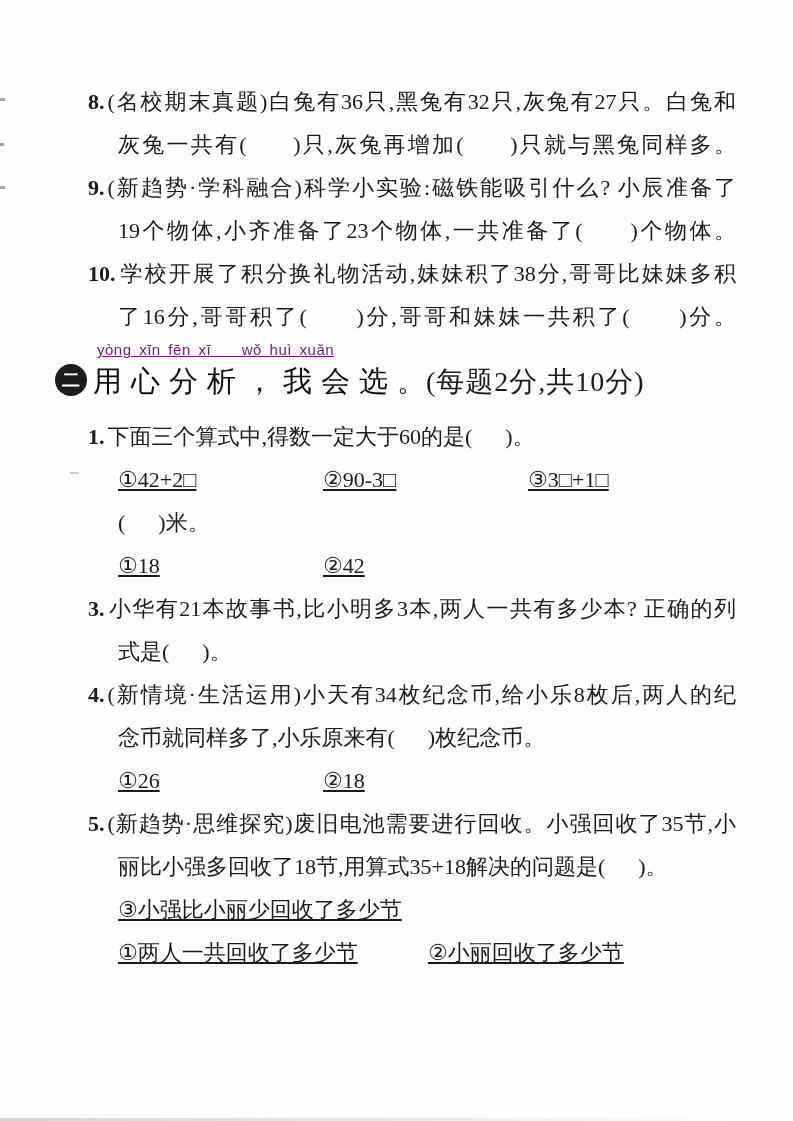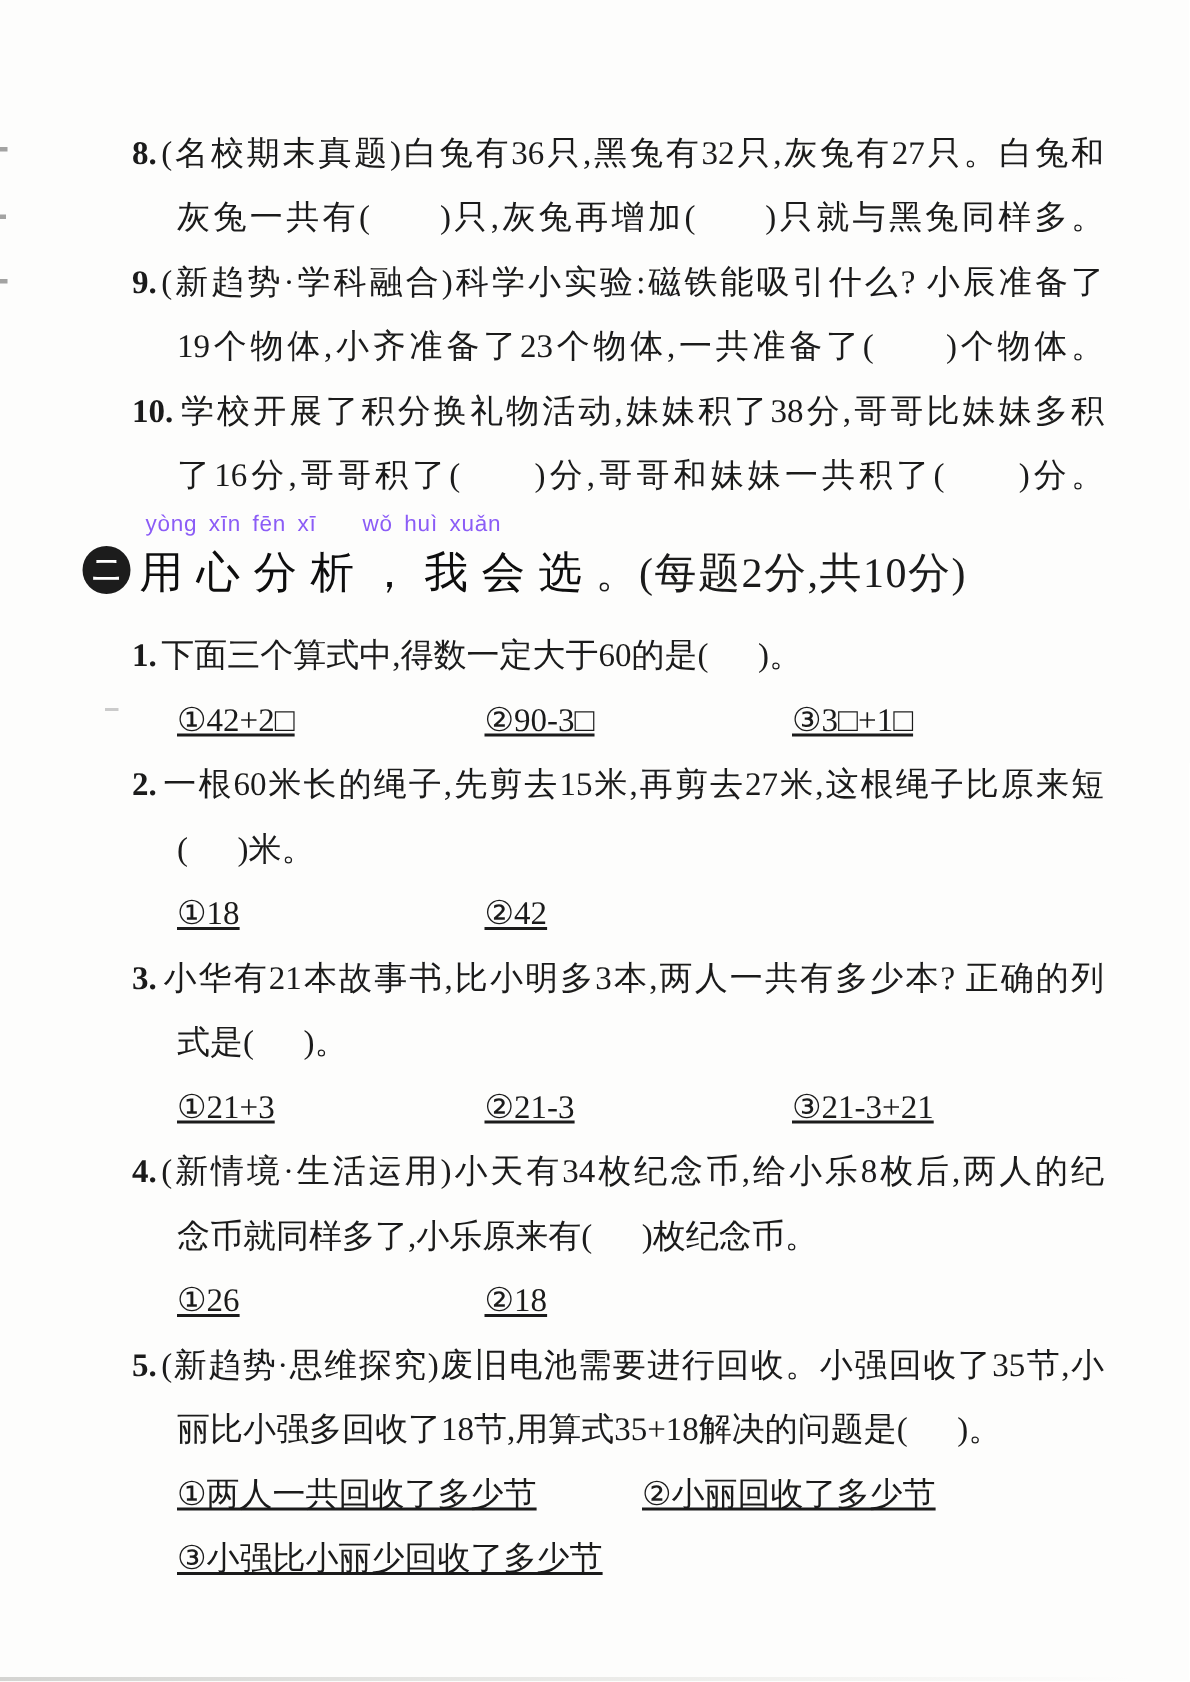--- a/index.html
+++ b/index.html
@@ -35,22 +35,23 @@
     position:absolute; left:0; top:26px;
     width:32px; height:32px; border-radius:50%;
     background:#1c1c1c; color:#ffffff;
     text-align:center; line-height:32px;
     font-family:"Liberation Sans","DejaVu Sans",sans-serif;
     font-weight:700; font-size:18px;
   }
   .sec-pinyin {
     position:absolute; left:42px; top:3px;
     font-family:"Liberation Sans","DejaVu Sans",sans-serif;
-    font-size:15px; letter-spacing:0.5px; word-spacing:3px; color:#8b5cf6;
+    font-size:15px; letter-spacing:0.5px; word-spacing:3px; color:#701a75;
     white-space:nowrap;
+    text-decoration:underline;
   }
   .sec-title { position:absolute; left:38px; top:24px; white-space:nowrap; }
   .sec-title-main {
     font-family:"Liberation Sans","DejaVu Sans",sans-serif;
     font-weight:400; font-size:29px; letter-spacing:9px; color:#0e0e0e;
   }
   .sec-score { font-size:28px; letter-spacing:1px; }
 
   
   .scan-edge {
@@ -85,49 +86,43 @@
       <div class="sec-title"><span class="sec-title-main">用心分析，我会选</span><span class="sec-score">。(每题2分,共10分)</span></div>
     </div>
 
     <div class="line"><span class="qnum">1.</span><span>下面三个算式中,得数一定大于60的是(&nbsp;&nbsp;&nbsp;&nbsp;&nbsp;&nbsp;)。</span></div>
     <div class="line opts3">
       <span class="opt">①42+2□</span>
       <span class="opt">②90-3□</span>
       <span class="opt">③3□+1□</span>
     </div>
 
-    <div class="line just"><span class="qnum">2.</span><span>一根60米长的绳子,先剪去15米,再剪去27米,这根绳子比原来短</span></div>
     <div class="line indent"><span>(&nbsp;&nbsp;&nbsp;&nbsp;&nbsp;&nbsp;)米。</span></div>
     <div class="line opts3">
       <span class="opt">①18</span>
       <span class="opt">②42</span>
     </div>
 
     <div class="line just"><span class="qnum">3.</span><span>小华有21本故事书,比小明多3本,两人一共有多少本? 正确的列</span></div>
     <div class="line indent"><span>式是(&nbsp;&nbsp;&nbsp;&nbsp;&nbsp;&nbsp;)。</span></div>
-    <div class="line opts3">
-      <span class="opt">①21+3</span>
-      <span class="opt">②21-3</span>
-      <span class="opt">③21-3+21</span>
-    </div>
 
     <div class="line just"><span class="qnum">4.</span><span>(新情境·生活运用)小天有34枚纪念币,给小乐8枚后,两人的纪</span></div>
     <div class="line indent"><span>念币就同样多了,小乐原来有(&nbsp;&nbsp;&nbsp;&nbsp;&nbsp;&nbsp;)枚纪念币。</span></div>
     <div class="line opts3">
       <span class="opt">①26</span>
       <span class="opt">②18</span>
     </div>
 
     <div class="line just"><span class="qnum">5.</span><span>(新趋势·思维探究)废旧电池需要进行回收。小强回收了35节,小</span></div>
     <div class="line indent"><span>丽比小强多回收了18节,用算式35+18解决的问题是(&nbsp;&nbsp;&nbsp;&nbsp;&nbsp;&nbsp;)。</span></div>
+    <div class="line indent"><span class="opt">③小强比小丽少回收了多少节</span></div>
     <div class="line opts2">
       <span class="opt">①两人一共回收了多少节</span>
       <span class="opt">②小丽回收了多少节</span>
     </div>
-    <div class="line indent"><span class="opt">③小强比小丽少回收了多少节</span></div>
 
   </div>
 
   <div class="tick tick1"></div>
   <div class="tick tick2"></div>
   <div class="tick tick3"></div>
   <div class="tick tick4"></div>
   <div class="scan-edge"></div>
 </div>
 

